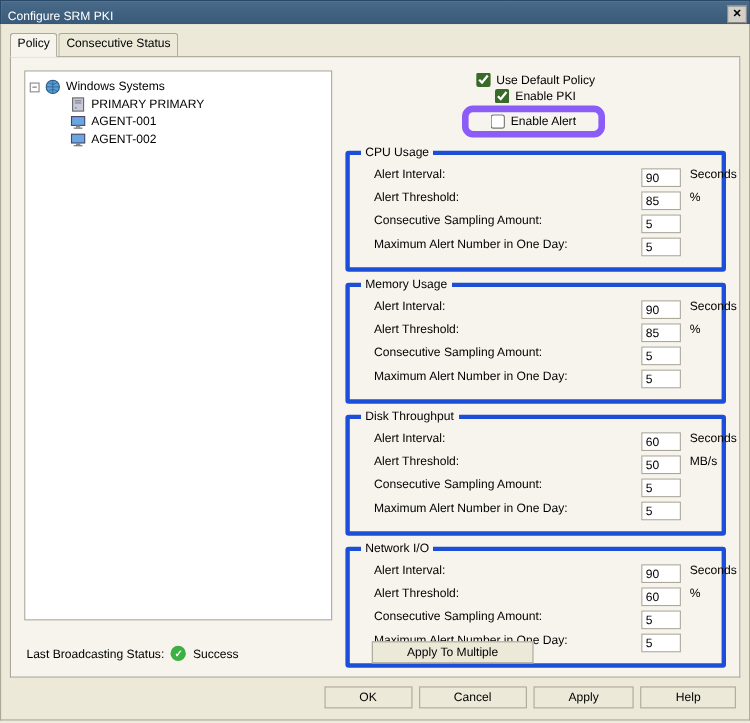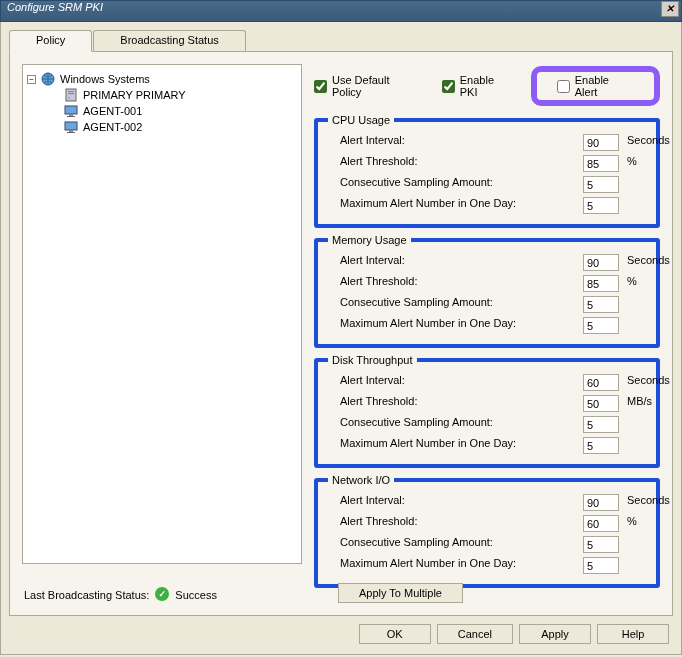--- a/index.html
+++ b/index.html
@@ -9,25 +9,24 @@
   background: #ece9d8;
   width: 682px;
   height: 657px;
   overflow: hidden;
 }
 .titlebar {
   background: linear-gradient(#4a6a8a, #3a5a7a);
   color: #fff;
   height: 22px;
   display: flex;
-  align-items: flex-start;
+  align-items: flex-end;
   justify-content: space-between;
   padding: 0 2px 0 6px;
   border: 1px solid #2a4a6a;
-  font-style: italic;
 }
 .titlebar .close {
   width: 18px; height: 16px;
   background: #d4d0c8;
   border: 1px solid #888;
   color: #000;
   font-weight: bold;
   font-size: 10px;
   text-align: center;
   line-height: 14px;
@@ -41,21 +40,21 @@
   padding: 8px;
 }
 .tabs {
   display: flex;
   border-bottom: 1px solid #aca899;
   height: 22px;
   position: relative;
   z-index: 2;
 }
 .tab {
-  padding: 3px 26px;
+  padding: 3px 6px;
   border: 1px solid #aca899;
   border-bottom: none;
   border-radius: 3px 3px 0 0;
   background: #ece9d8;
   cursor: default;
   position: relative;
   margin-right: 1px;
 }
 .tab.active {
   background: #f6f4ec;
@@ -82,21 +81,21 @@
   padding: 6px 4px;
   overflow: auto;
 }
 .tree-row { display:flex; align-items:center; height:16px; gap:4px; padding:1px 0; }
 .tree-row .toggle { width:9px; height:9px; border:1px solid #888; font-size:8px; text-align:center; line-height:7px; }
 .tree-row.child { padding-left: 36px; }
 .icon-globe { width:16px; height:16px; display:inline-block; }
 .icon-server { width:16px; height:16px; display:inline-block; }
 .icon-monitor { width:16px; height:16px; display:inline-block; }
 .right-panel { flex:1; display:flex; flex-direction:column; }
-.checks { display:flex; gap:20px; padding: 2px 0 8px 0; align-items:center; }
+.checks { display:flex; gap:2px; padding: 2px 0 8px 0; align-items:center;flex-direction:column; }
 .check { display:flex; align-items:center; gap:5px; }
 .check input { width:13px; height:13px; accent-color:#3a6a2a; }
 .highlight {
   border: 6px solid #8b5cf6;
   border-radius: 10px;
   padding: 2px 20px;
   margin-left: -4px;
 }
 fieldset {
   border: 4px solid #1d4ed8;
@@ -137,21 +136,21 @@
   color:#fff; font-size:9px; font-weight:bold;
 }
 .apply-multi {
   position:absolute;
   bottom:12px;
   left:328px;
 }
 .btn {
   background:#ece9d8;
   border:1px solid #aca899;
-  padding:3px 20px;
+  padding:3px 31px;
   font-size:11px;
   cursor:default;
   min-width:72px;
 }
 .footer {
   display:flex;
   justify-content:flex-end;
   gap:6px;
   padding:8px 4px 2px 0;
 }
@@ -160,21 +159,21 @@
 <body>
 
 <div class="titlebar">
   <span>Configure SRM PKI</span>
   <span class="close">✕</span>
 </div>
 
 <div class="container">
   <div class="tabs">
     <div class="tab active">Policy</div>
-    <div class="tab">Broadcasting Status</div>
+    <div class="tab">Consecutive Status</div>
   </div>
 
   <div class="tab-content">
     <div class="tree-panel">
       <div class="tree-row">
         <span class="toggle">−</span>
         <span class="icon-globe">
           <svg viewBox="0 0 16 16">
               <circle cx="8" cy="8" r="6" fill="#5a9fd4" stroke="#2a5a8a"></circle>
               <path d="M2 8h12M8 2v12M4 4c2 2 6 2 8 0M4 12c2-2 6-2 8 0" stroke="#2a5a8a" fill="none" stroke-width="0.7"></path>

